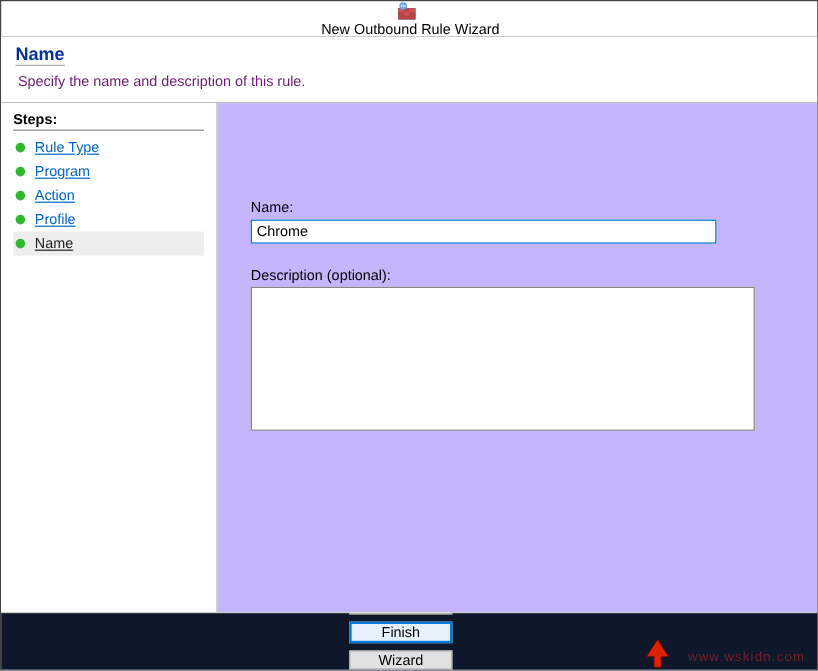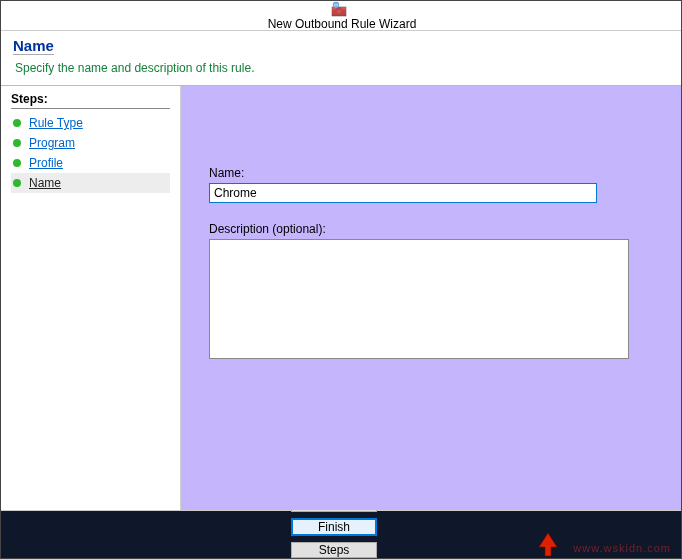--- a/index.html
+++ b/index.html
@@ -44,21 +44,21 @@
   }
   .header h1 {
     margin: 0 0 2px 0;
     font-size: 15px;
     font-weight: bold;
     color: #003399;
     border-bottom: 1px solid #aaa;
     display: inline-block;
     padding-bottom: 0;
   }
-  .header p { margin: 4px 0 0 2px; font-size: 12px; color: #15803d; }
+  .header p { margin: 4px 0 0 2px; font-size: 12px; color: #701a75; }
   .body {
     flex: 1;
     display: flex;
     min-height: 0;
     background: #f0f0f0;
   }
   .sidebar {
     width: 180px;
     background: #fff;
     border-right: 1px solid #d0d0d0;
@@ -195,40 +195,44 @@
       <div class="step done">
         <span class="bullet"></span>
         <span>Rule Type</span>
       </div>
       <div class="step done">
         <span class="bullet"></span>
         <span>Program</span>
       </div>
       <div class="step done">
         <span class="bullet"></span>
+        <span>Action</span>
+      </div>
+      <div class="step done">
+        <span class="bullet"></span>
         <span>Profile</span>
       </div>
       <div class="step current">
         <span class="bullet"></span>
         <span>Name</span>
       </div>
     </div>
 
     <div class="main">
       <div class="field-label">Name:</div>
       <input class="name-input" type="text" value="Chrome" style="">
       <div class="field-label desc-label">Description (optional):</div>
       <textarea class="desc-input" style=""></textarea>
     </div>
   </div>
 
   <div class="footer">
     <button class="btn">&lt; Back</button>
     <button class="btn primary">Finish</button>
-    <button class="btn">Steps</button>
+    <button class="btn">Wizard</button>
   </div>
 
   <svg class="arrow" width="22" height="26">
     <polygon points="11,2 20,16 14,16 14,25 8,25 8,16 2,16" fill="#d20" stroke="#800" stroke-width="0.6"></polygon>
   </svg>
   <div class="watermark">www.wskidn.com</div>
 
 </div>
 
 </body></html>

